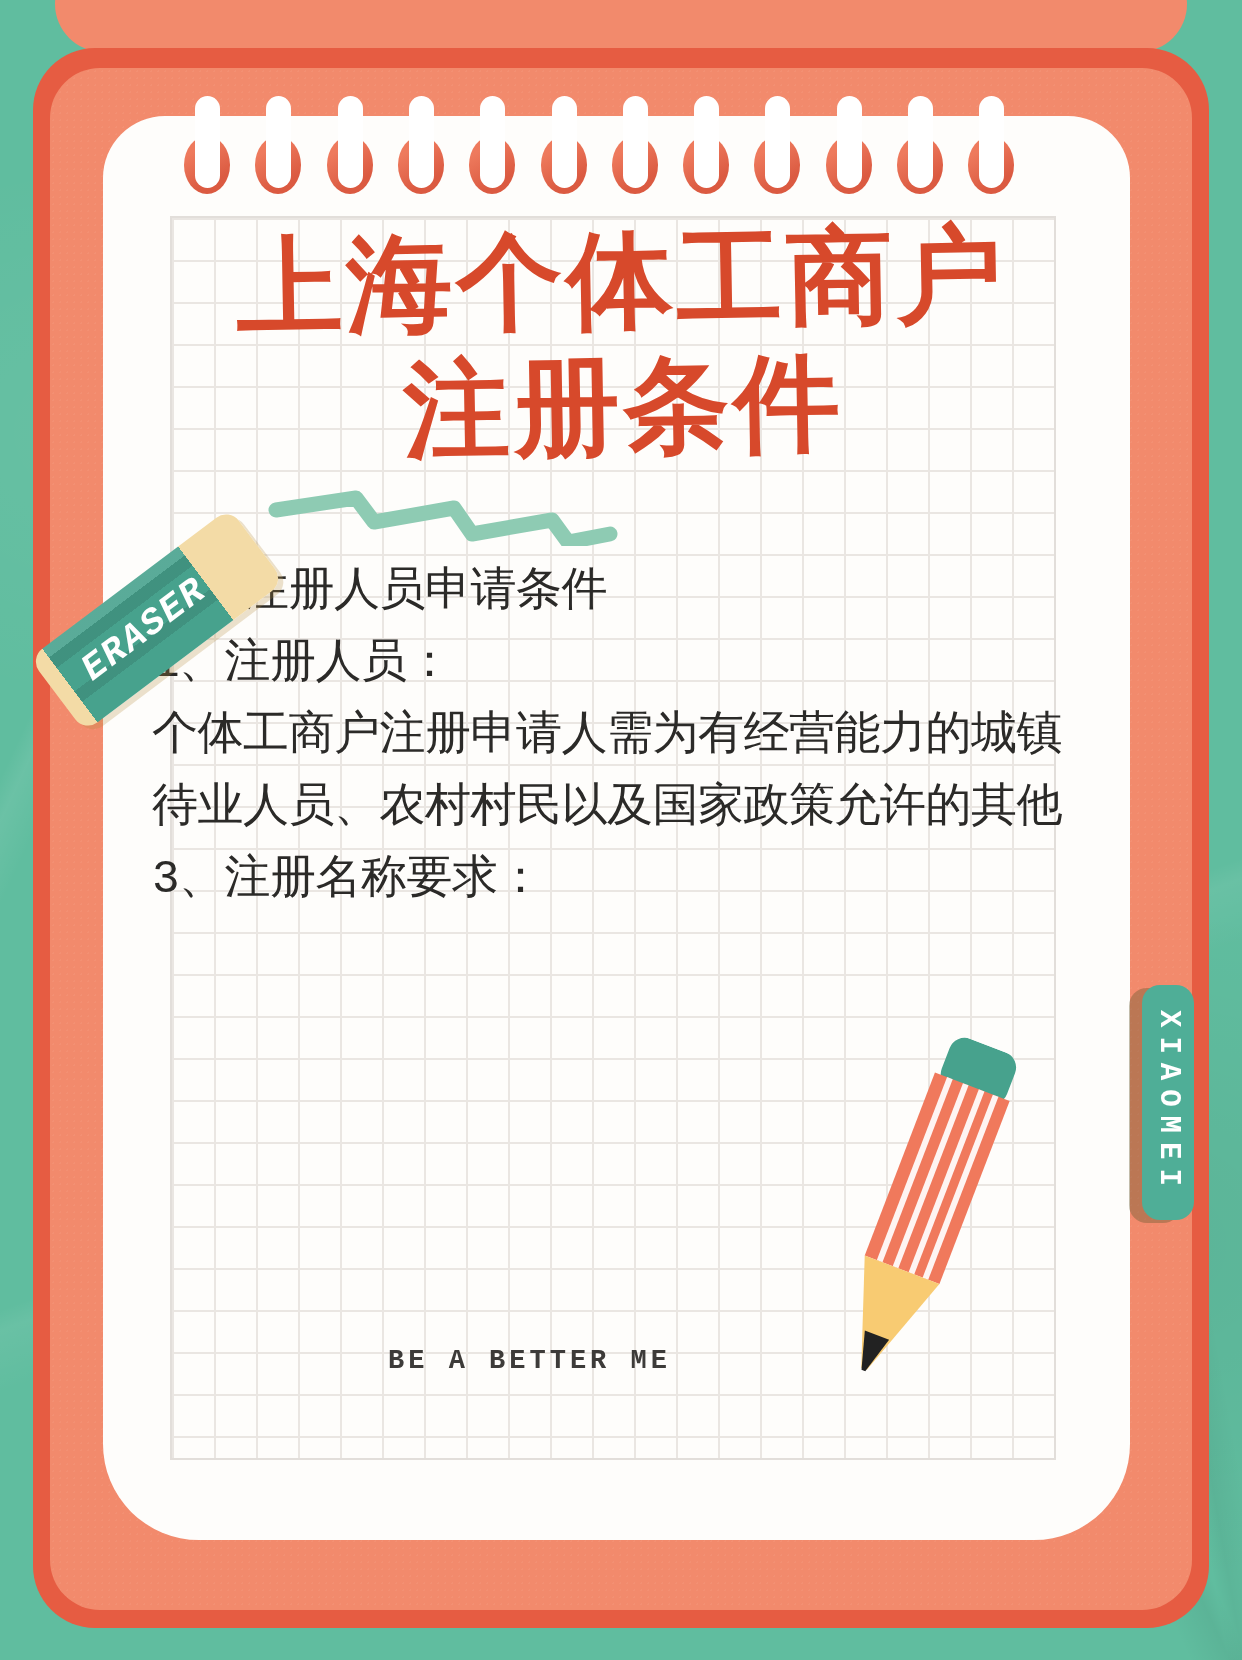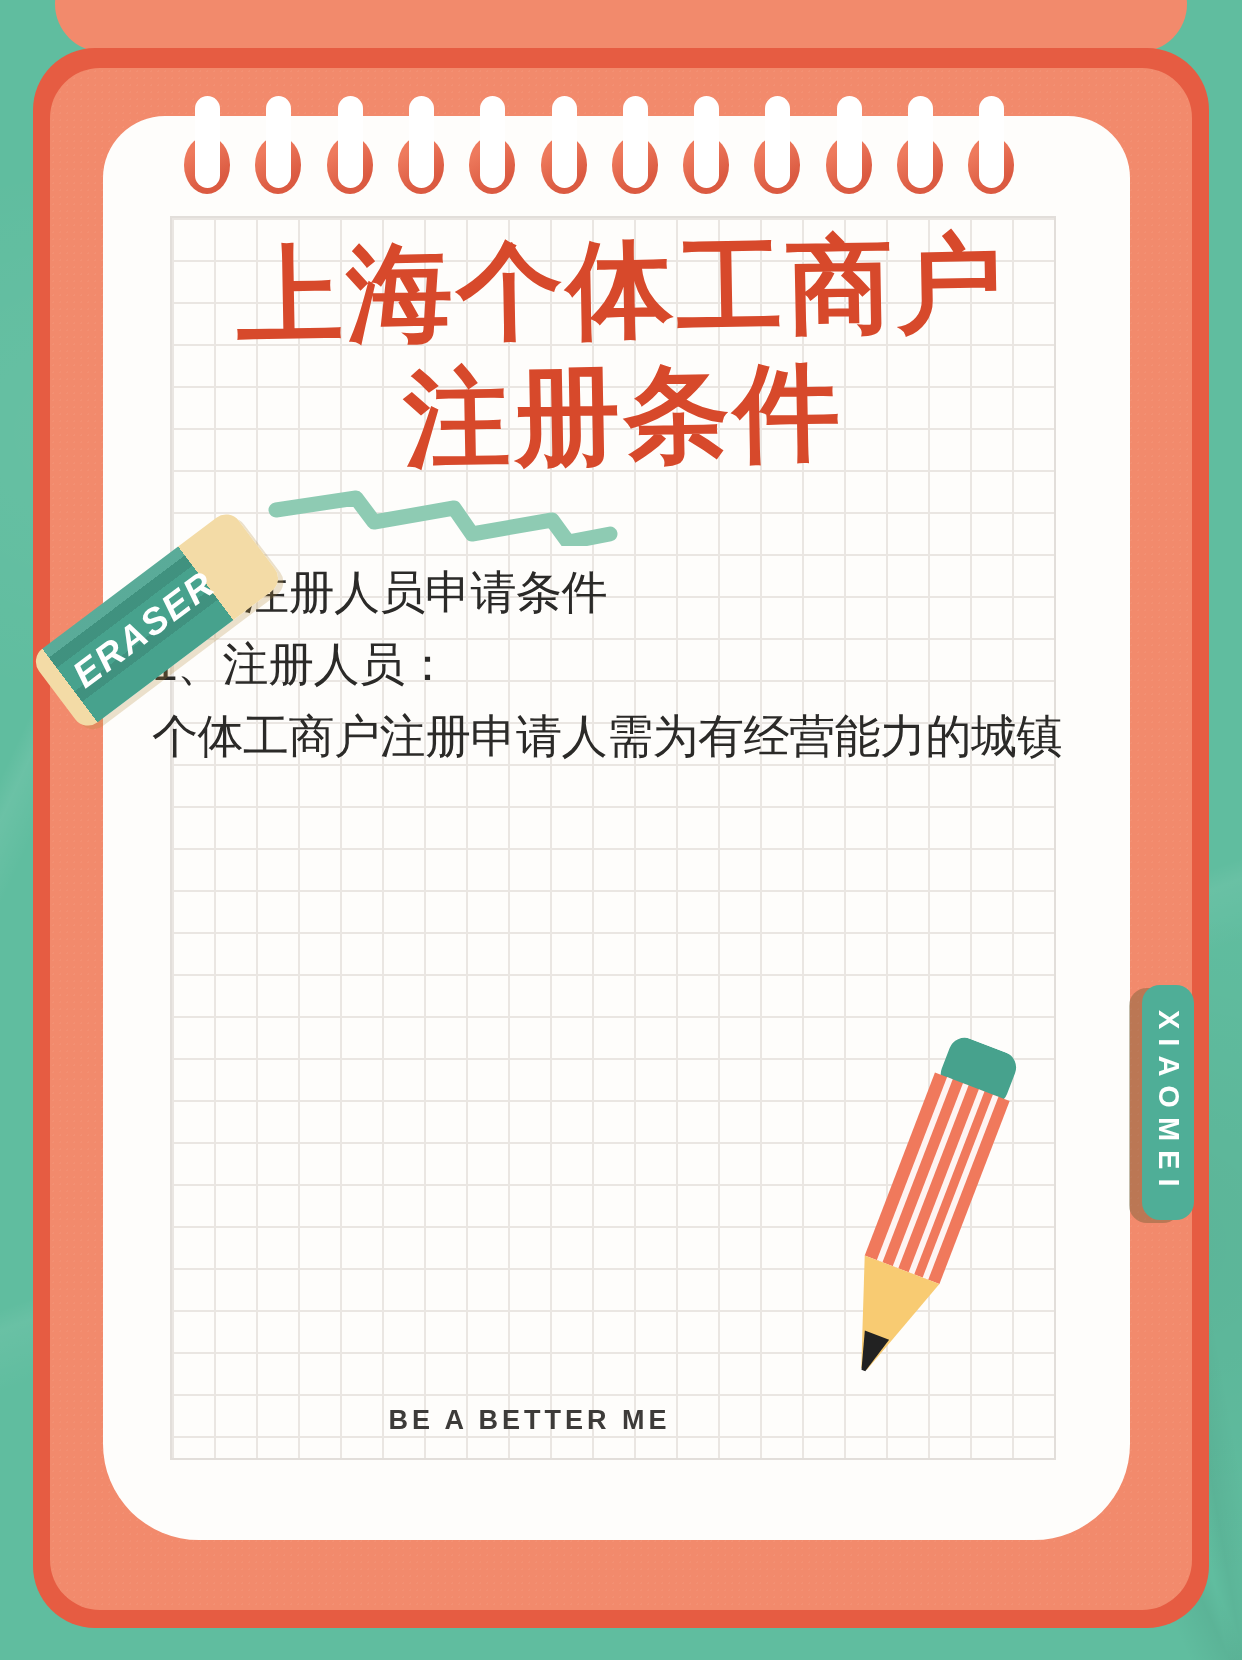--- a/index.html
+++ b/index.html
@@ -1,19 +1,19 @@
 <!DOCTYPE html>
 <html style="--bg_green: #60BD9F; --frame_fill: #F28A6C; --frame_outline: #E65C42; --page_white: #FEFDFB; --grid_line: #EAE6E2; --title_red: #D7492B; --body_text: #2B2A28; --eraser_teal: #47A28D; --tab_teal: #4FAE97; --wavy_teal: #8ECBB3; --pencil_coral: #F0795C; --pencil_wood: #F8CB72; --pencil_lead: #222222; --cream: #F3DBA6; --footer_text_color: #3D3B39;"><head>
 <meta charset="utf-8">
 <style>
   html,body{margin:0;padding:0;background:#777;}
   .stage{
     position:relative;width:1242px;height:1660px;overflow:hidden;
     background:var(--bg_green,#60BD9F);
-    font-family:Liberation Sans, sans-serif;
+    font-family:Liberation Mono, monospace;
   }
   
   .bg-tex{
     position:absolute;inset:0;z-index:1;pointer-events:none;
     background:
       linear-gradient(115deg, transparent 18%, rgba(255,255,255,.07) 19%, transparent 21%),
       linear-gradient(245deg, transparent 38%, rgba(0,0,0,.05) 39%, transparent 41%),
       linear-gradient(160deg, transparent 62%, rgba(255,255,255,.06) 63%, transparent 66%),
       linear-gradient(80deg, transparent 80%, rgba(0,0,0,.045) 81%, transparent 83%),
       radial-gradient(600px 400px at 12% 26%, rgba(255,255,255,.05), transparent 70%),
@@ -59,21 +59,21 @@
   .title-line.l1{top:236px;}
   .title-line.l2{top:362px;}
   .wavy{position:absolute;left:268px;top:490px;z-index:10;}
   .body-text{
     position:absolute;left:152px;top:556px;width:930px;z-index:14;
     color:var(--body_text,#2B2A28);
     font-size:46px;line-height:72px;font-weight:500;letter-spacing:-0.5px;
   }
   .body-line{white-space:nowrap;}
   .footer{
-    position:absolute;left:103px;top:1405px;width:853px;z-index:10;
+    position:absolute;left:103px;top:1346px;width:853px;z-index:10;
     text-align:center;color:var(--footer_text_color,#3D3B39);
     font-size:27px;font-weight:bold;letter-spacing:4px;white-space:nowrap;
   }
   
   .bunit{
     position:absolute;top:0;z-index:20;
     left:calc(207px + var(--i) * 71.3px);width:0;height:0;
   }
   .bunit .hole{
     position:absolute;left:-23px;top:136px;width:46px;height:58px;border-radius:50%;
@@ -143,20 +143,22 @@
   </div>
 
   <svg class="wavy" width="350" height="56" viewBox="0 0 350 56">
     <polyline points="8,20 88,8 106,32 186,18 204,44 284,30 300,52 342,44" fill="none" stroke="#8ECBB3" stroke-width="15" stroke-linecap="round" stroke-linejoin="round"></polyline>
   </svg>
 
   <div class="body-text">
     <div class="body-line">一、注册人员申请条件</div>
     <div class="body-line">1、注册人员：</div>
     <div class="body-line">个体工商户注册申请人需为有经营能力的城镇</div>
+    <div class="body-line">待业人员、农村村民以及国家政策允许的其他</div>
+    <div class="body-line">3、注册名称要求：</div>
   </div>
 
   <div class="footer">BE A BETTER ME</div>
 
   <span class="bunit" style="--i:0">
       <i class="hole"></i>
       <i class="pin"></i>
     </span>
   <span class="bunit" style="--i:1">
       <i class="hole"></i>

